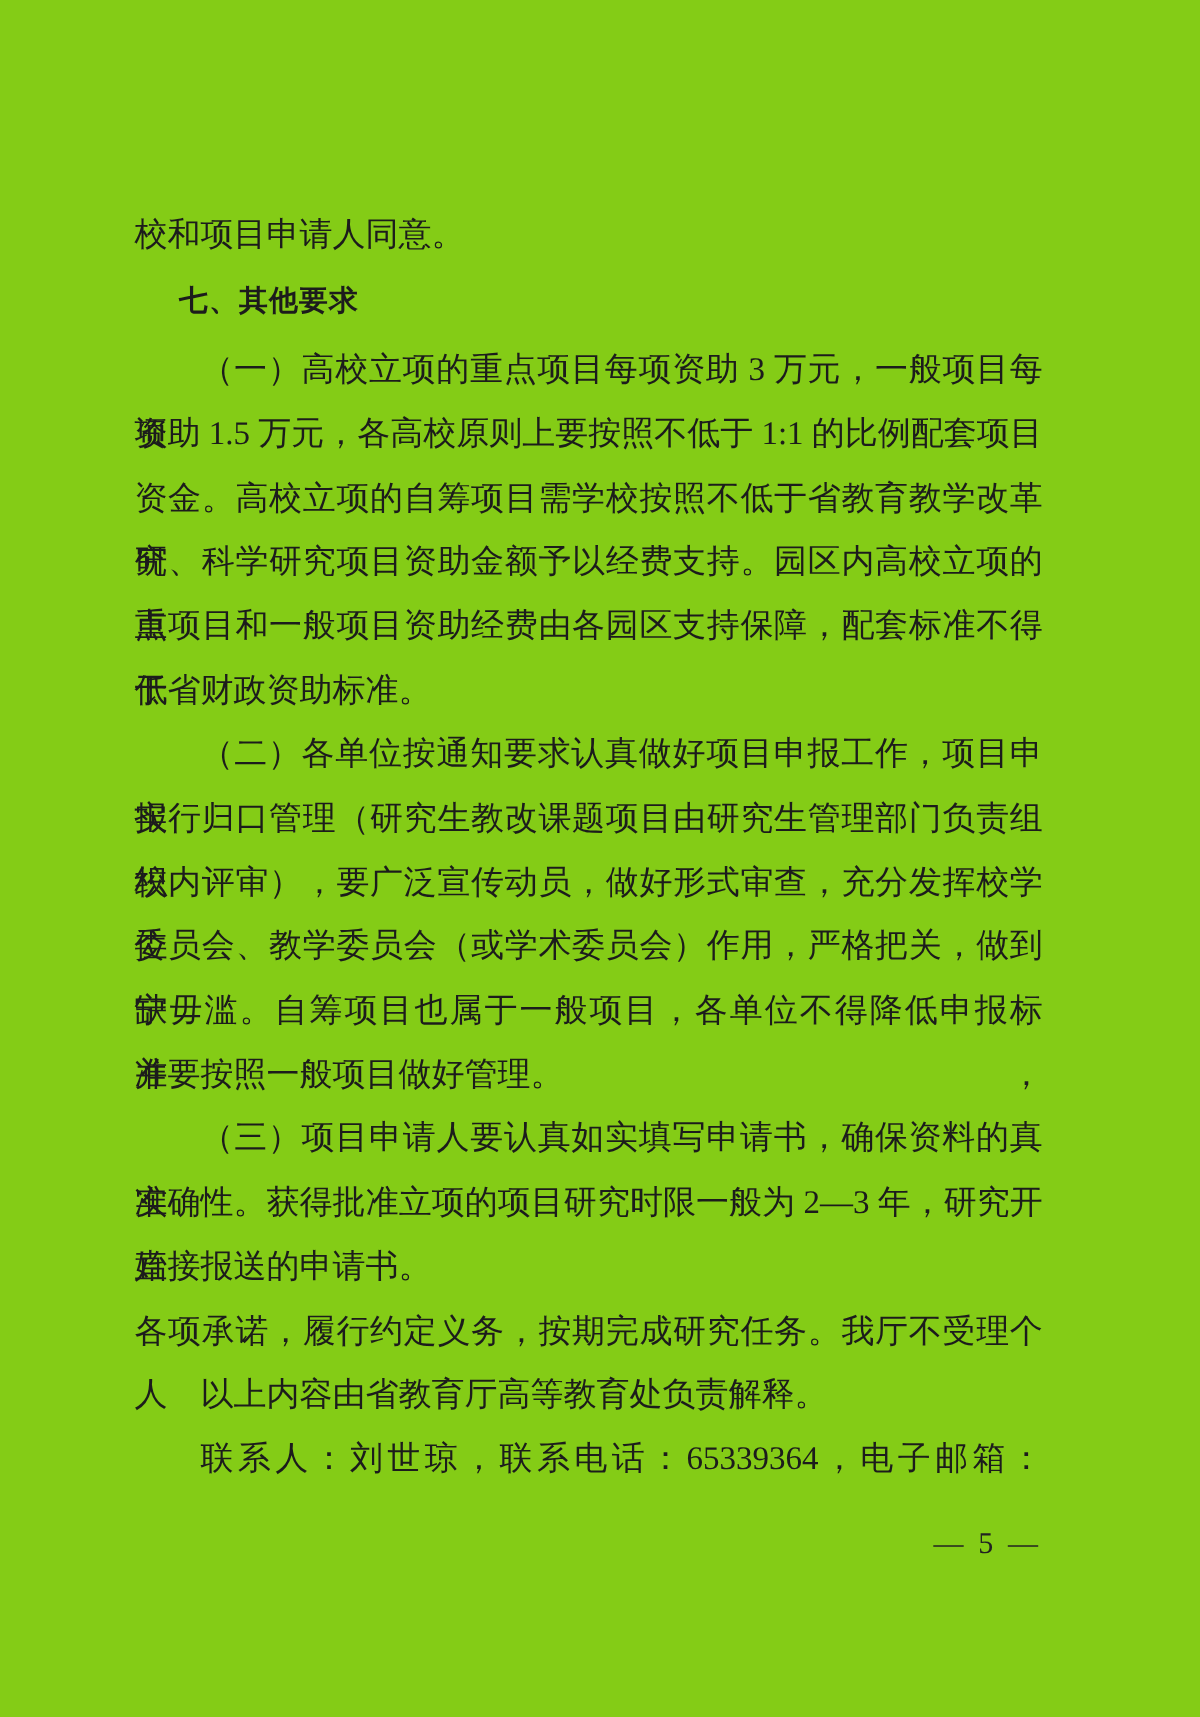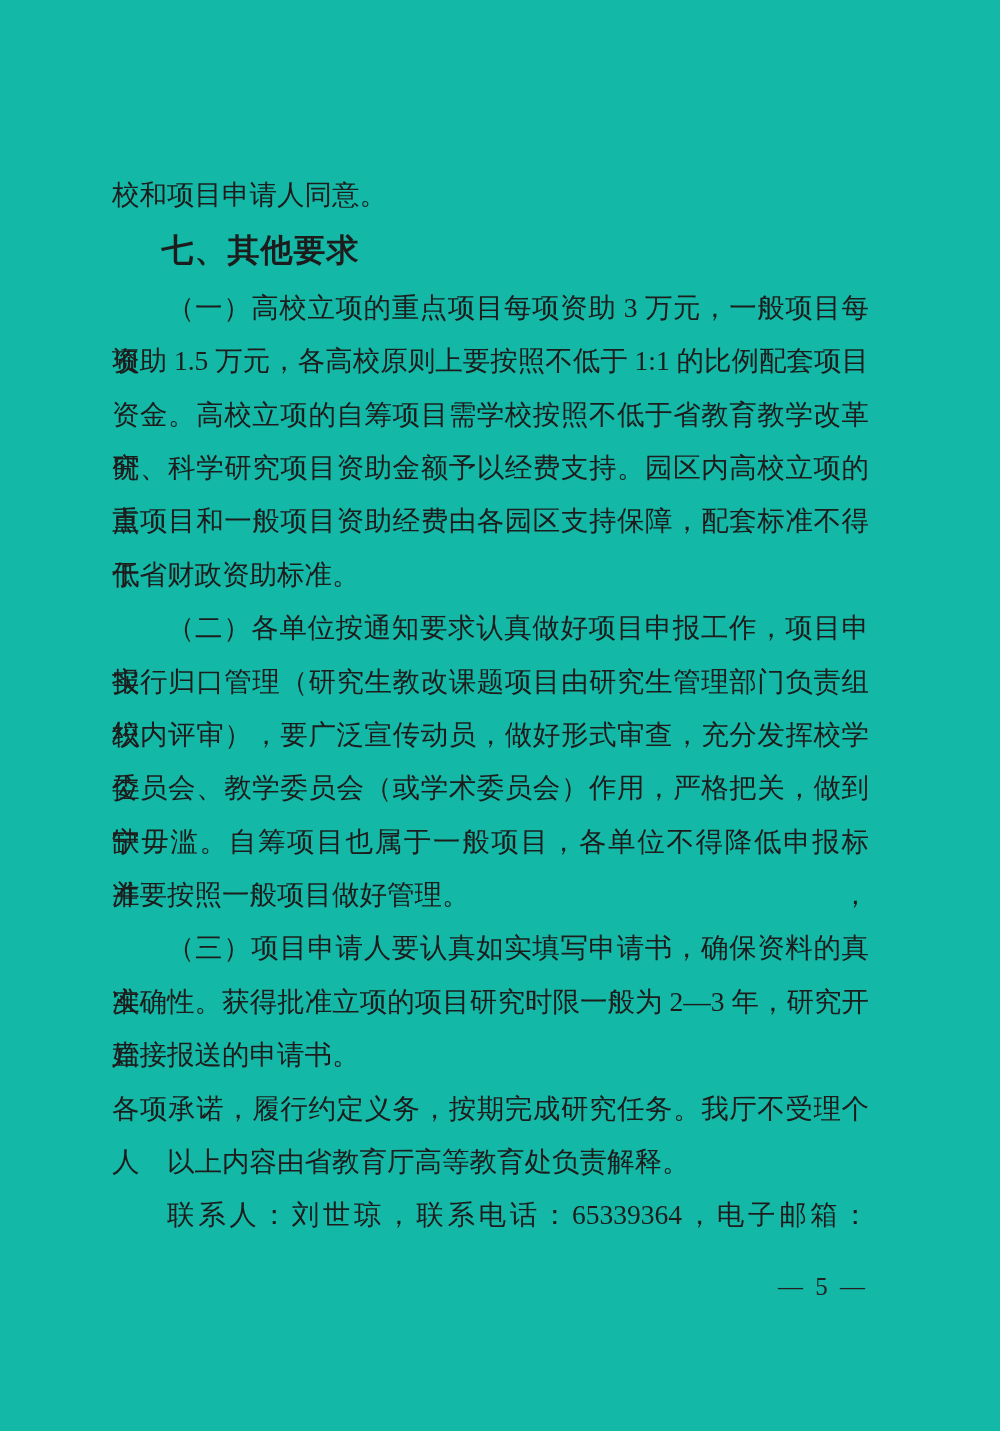--- a/index.html
+++ b/index.html
@@ -5,21 +5,21 @@
   html, body {
     margin: 0;
     padding: 0;
     background: #e8e8e8;
   }
   .page {
     position: relative;
     width: 1000px;
     height: 1431px;
     margin: 0 auto;
-    background: #14b8a6;
+    background: #84cc16;
     color: #1c1c1c;
     font-family: "Liberation Serif", "DejaVu Serif", serif;
     overflow: hidden;
   }
   .content {
     position: absolute;
     left: 112px;
     top: 168px;
     width: 757px;
   }
@@ -36,21 +36,21 @@
   .ln.end {
     text-align: left;
     text-align-last: left;
   }
   .ln.ind {
     text-indent: 2em;
   }
   .ln.heading {
     font-family: Liberation Sans, sans-serif;
     font-weight: bold;
-    font-size: 32px;
+    font-size: 24px;
     text-indent: 1.55em;
     text-align: right;
     text-align-last: left;
     margin-top: 3px;
     margin-bottom: 3px;
     letter-spacing: 1px;
   }
   .pagenum {
     position: absolute;
     top: 1272px;

